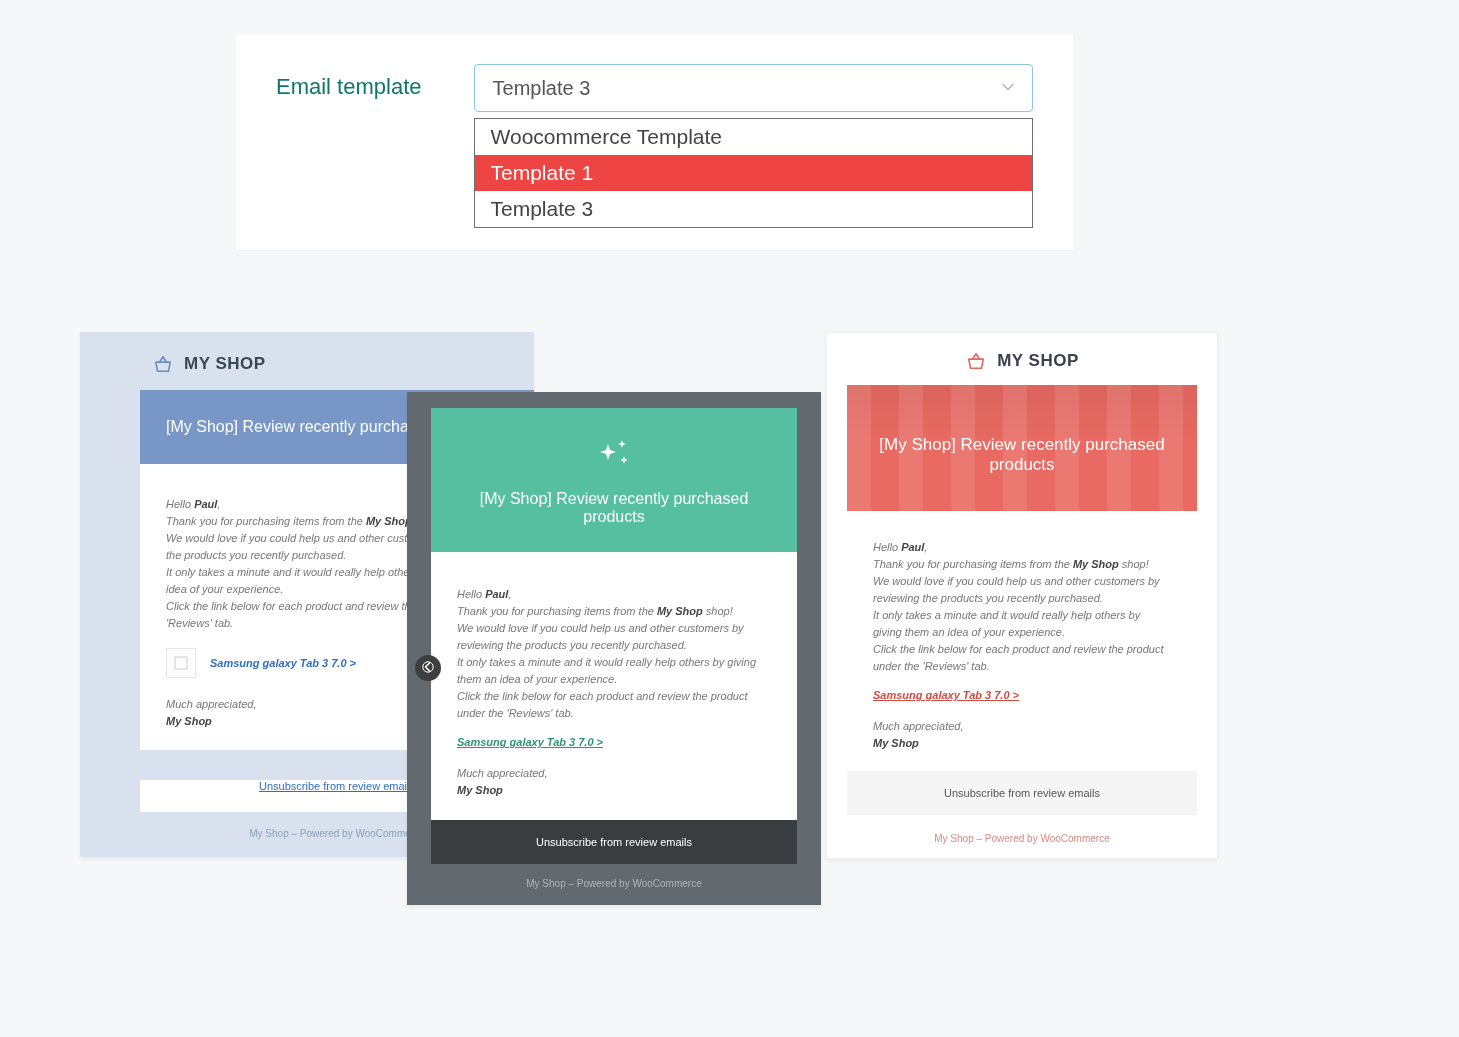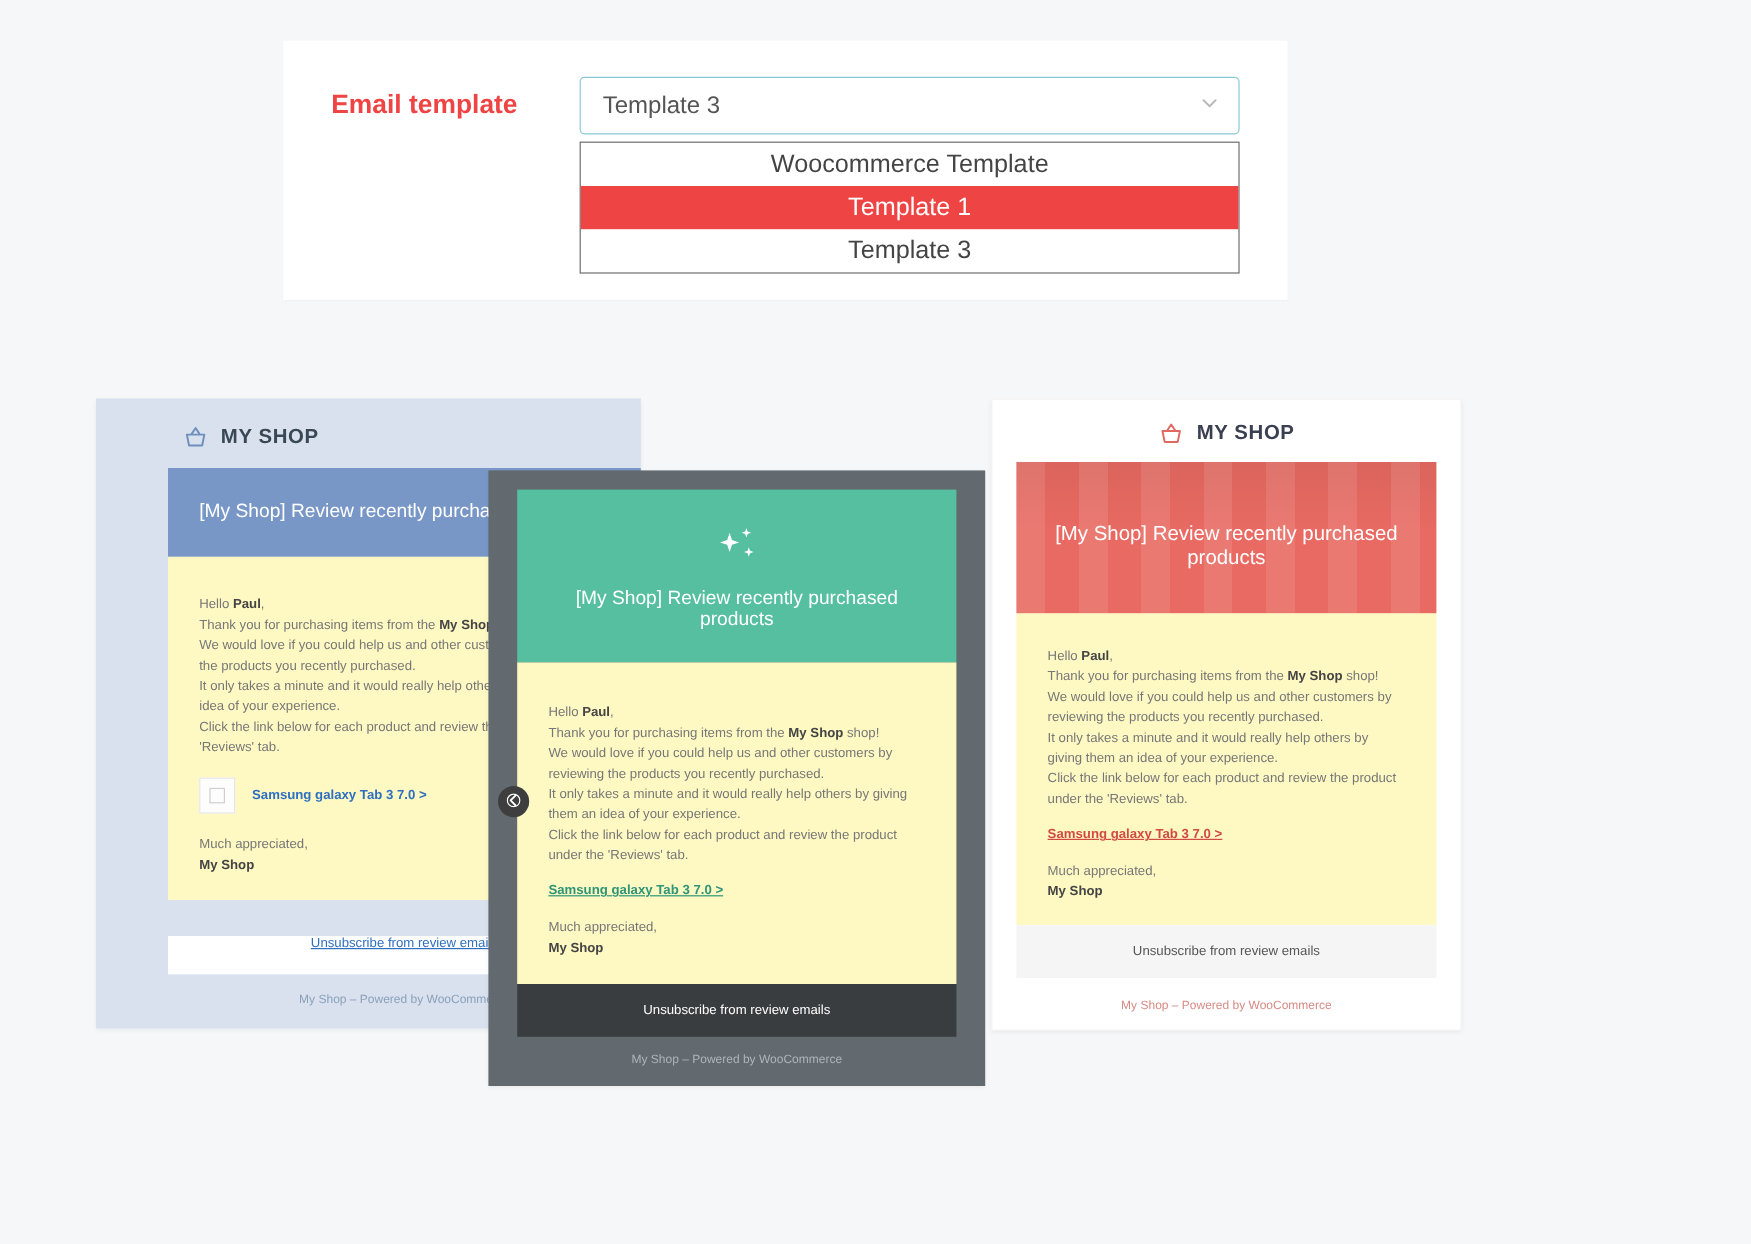--- a/index.html
+++ b/index.html
@@ -23,22 +23,22 @@
       box-shadow: 0 1px 2px rgba(0,0,0,0.03);
       z-index: 5;
     }
     .settings-row {
       display: flex;
       align-items: flex-start;
       gap: 52px;
     }
     .settings-label {
       font-size: 22px;
-      font-weight: 700;
-      color: #ef4444;
+      font-weight: 400;
+      color: #0f766e;
       flex: 0 0 auto;
       padding-top: 10px;
     }
     .select-wrap { flex: 1; position: relative; }
     .select-combobox {
       border: 1px solid #89c9d6;
       border-radius: 4px;
       height: 48px;
       display: flex;
       align-items: center;
@@ -58,45 +58,45 @@
     .dropdown {
       margin-top: 6px;
       border: 1px solid #6e6e6e;
       background: #fff;
     }
     .dropdown-option {
       padding: 6px 16px;
       font-size: 21px;
       color: #444;
       cursor: pointer;
-      text-align: center;
     }
     .dropdown-option.highlight {
       background: #ef4444;
       color: #fff;
     }
 
     
     .preview {
       position: absolute;
       box-shadow: 0 2px 4px rgba(0,0,0,0.06);
       margin-top: 16px;
     }
     .preview .logo-row {
       display: flex;
       align-items: center;
       gap: 10px;
       font-weight: 800;
       letter-spacing: .5px;
     }
     .preview .body {
-      background: #fef9c3;
+      background: #ffffff;
       color: #777;
       font-size: 11px;
       line-height: 1.55;
+      font-style: italic;
     }
     .preview .body b { color: #444; }
     .preview .unsub {
       font-size: 11px;
       text-align: center;
       text-decoration: underline;
     }
     .preview .footer {
       font-size: 10px;
       text-align: center;

